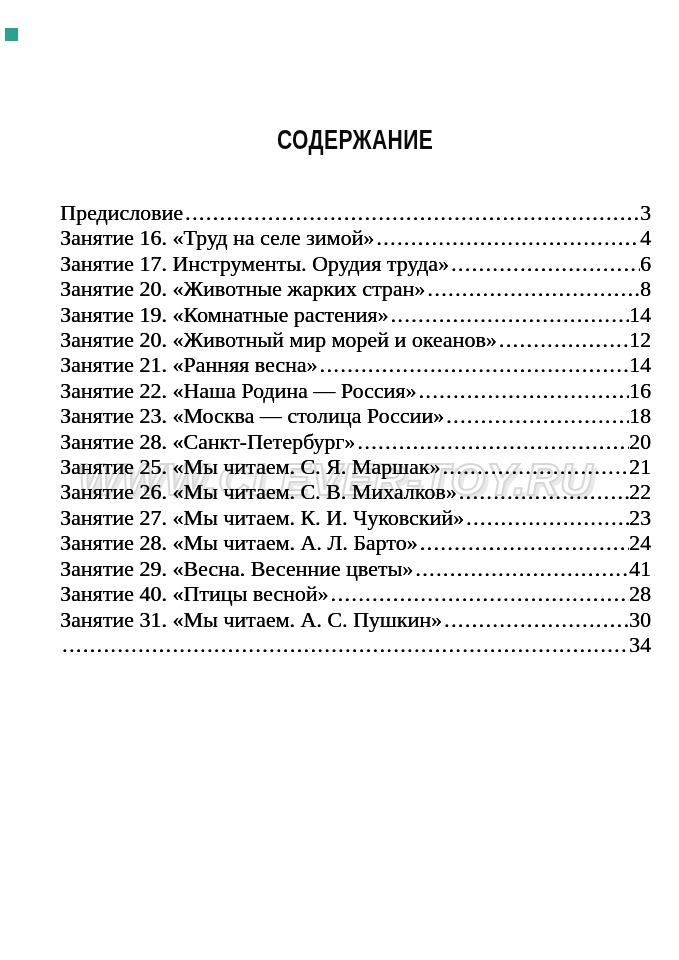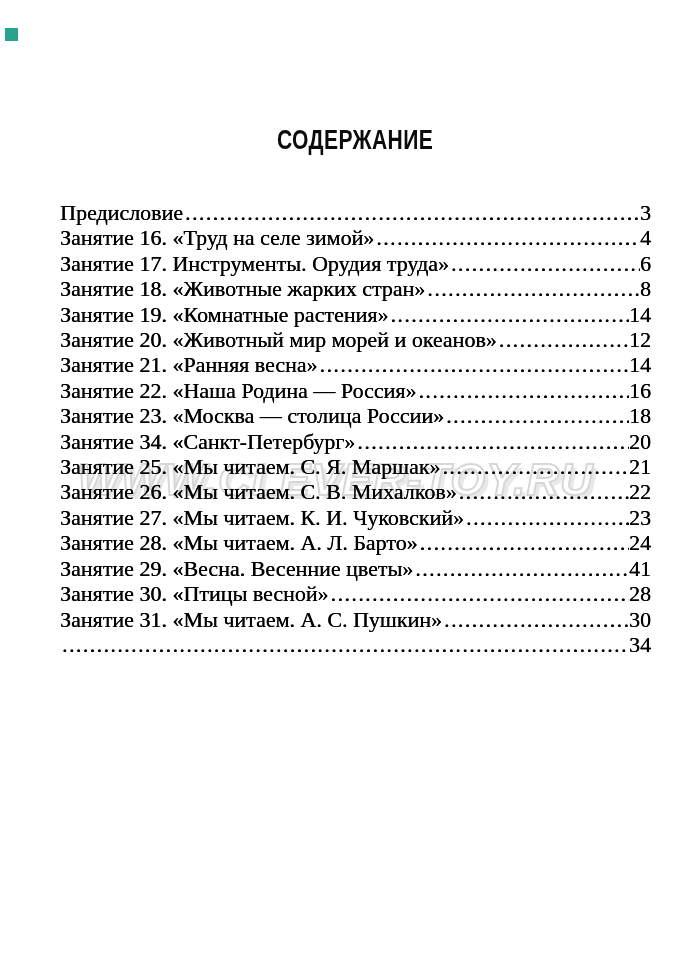--- a/index.html
+++ b/index.html
@@ -105,21 +105,21 @@
     <span class="toc-page">4</span>
   </div>
 
   <div class="toc-row">
     <span class="toc-label">Занятие 17. Инструменты. Орудия труда»</span>
     <span class="toc-dots"></span>
     <span class="toc-page">6</span>
   </div>
 
   <div class="toc-row">
-    <span class="toc-label">Занятие 18. «Животные жарких стран»</span>
+    <span class="toc-label">Занятие 20. «Животные жарких стран»</span>
     <span class="toc-dots"></span>
     <span class="toc-page">8</span>
   </div>
 
   <div class="toc-row">
     <span class="toc-label">Занятие 19. «Комнатные растения»</span>
     <span class="toc-dots"></span>
     <span class="toc-page">14</span>
   </div>
 
@@ -141,21 +141,21 @@
     <span class="toc-page">16</span>
   </div>
 
   <div class="toc-row">
     <span class="toc-label">Занятие 23. «Москва — столица России»</span>
     <span class="toc-dots"></span>
     <span class="toc-page">18</span>
   </div>
 
   <div class="toc-row">
-    <span class="toc-label">Занятие 34. «Санкт-Петербург»</span>
+    <span class="toc-label">Занятие 28. «Санкт-Петербург»</span>
     <span class="toc-dots"></span>
     <span class="toc-page">20</span>
   </div>
 
   <div class="toc-row">
     <span class="toc-label">Занятие 25. «Мы читаем. С. Я. Маршак»</span>
     <span class="toc-dots"></span>
     <span class="toc-page">21</span>
   </div>
 
@@ -177,21 +177,21 @@
     <span class="toc-page">24</span>
   </div>
 
   <div class="toc-row">
     <span class="toc-label">Занятие 29. «Весна. Весенние цветы»</span>
     <span class="toc-dots"></span>
     <span class="toc-page">41</span>
   </div>
 
   <div class="toc-row">
-    <span class="toc-label">Занятие 30. «Птицы весной»</span>
+    <span class="toc-label">Занятие 40. «Птицы весной»</span>
     <span class="toc-dots"></span>
     <span class="toc-page">28</span>
   </div>
 
   <div class="toc-row">
     <span class="toc-label">Занятие 31. «Мы читаем. А. С. Пушкин»</span>
     <span class="toc-dots"></span>
     <span class="toc-page">30</span>
   </div>
 

